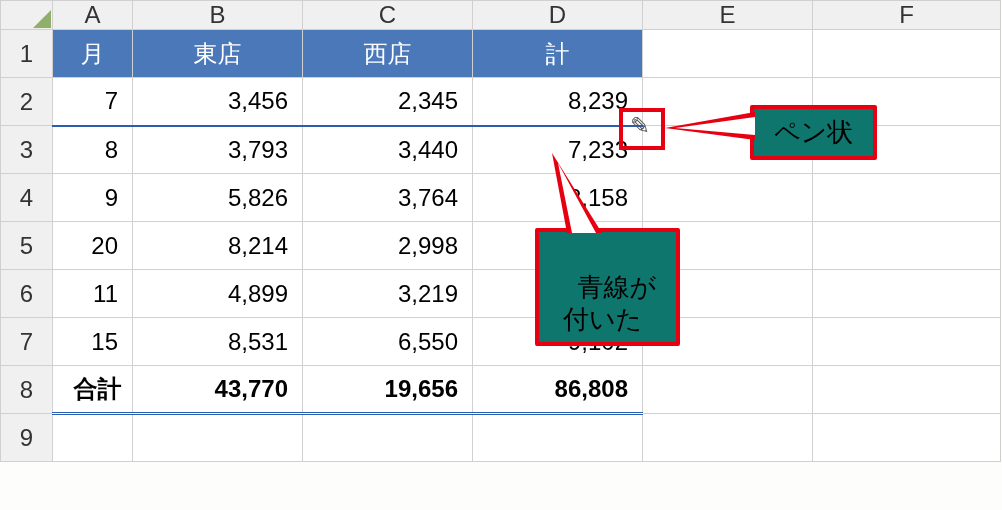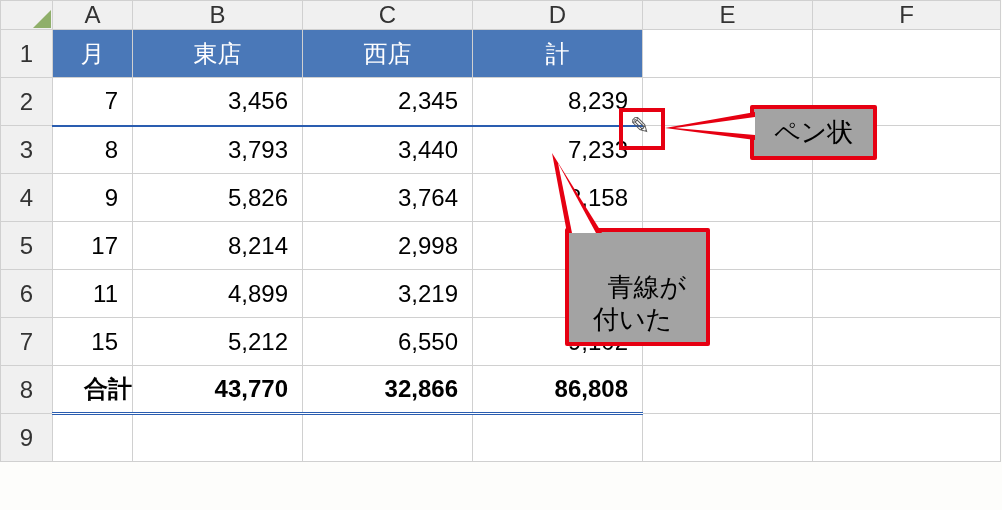--- a/index.html
+++ b/index.html
@@ -56,36 +56,36 @@
   .cF { width: 188px; }
 
   
   .tblhdr {
     background: #4a78b8 !important;
     color: #fff;
     text-align: center;
     font-size: 26px;
   }
   .right { text-align: right; padding-right: 14px; }
-  .left  { text-align: right;  padding-left: 10px; margin-left: 46px; }
+  .left  { text-align: center;  padding-left: 10px; margin-left: 46px; }
   .center{ text-align: center; }
   .bold  { font-weight: bold; }
 
   
   .blueline-bottom { border-bottom: 2px solid #2a5db0 !important; }
   
   .dbl-bottom { border-bottom: 3px double #2a5db0 !important; }
 
   
 
   
   .callout {
     position: absolute;
     border: 4px solid #e60012;
-    background: #a3a3a3;
+    background: #0f766e;
     font-size: 26px;
     padding: 6px 20px;
     border-radius: 2px;
   }
   #pen-box {
     position: absolute;
     border: 4px solid #e60012;
     width: 46px; height: 42px;
     background: transparent;
   }
@@ -151,53 +151,53 @@
     <td class="cA right">9</td>
     <td class="cB right">5,826</td>
     <td class="cC right">3,764</td>
     <td class="cD right">8,158</td>
     <td class="cE"></td>
     <td class="cF"></td>
   </tr>
 
   <tr>
     <td class="rowhdr">5</td>
-    <td class="cA right">17</td>
+    <td class="cA right">20</td>
     <td class="cB right">8,214</td>
     <td class="cC right">2,998</td>
     <td class="cD right">8,191</td>
     <td class="cE"></td>
     <td class="cF"></td>
   </tr>
 
   <tr>
     <td class="rowhdr">6</td>
     <td class="cA right">11</td>
     <td class="cB right">4,899</td>
     <td class="cC right">3,219</td>
     <td class="cD right">8,118</td>
     <td class="cE"></td>
     <td class="cF"></td>
   </tr>
 
   <tr>
     <td class="rowhdr">7</td>
     <td class="cA right">15</td>
-    <td class="cB right">5,212</td>
+    <td class="cB right">8,531</td>
     <td class="cC right">6,550</td>
     <td class="cD right">9,102</td>
     <td class="cE"></td>
     <td class="cF"></td>
   </tr>
 
   <tr>
     <td class="rowhdr">8</td>
     <td class="cA left bold dbl-bottom">合計</td>
     <td class="cB right bold dbl-bottom">43,770</td>
-    <td class="cC right bold dbl-bottom">32,866</td>
+    <td class="cC right bold dbl-bottom">19,656</td>
     <td class="cD right bold dbl-bottom">86,808</td>
     <td class="cE"></td>
     <td class="cF"></td>
   </tr>
 
   <tr>
     <td class="rowhdr">9</td>
     <td class="cA"></td>
     <td class="cB"></td>
     <td class="cC"></td>
@@ -212,20 +212,20 @@
 <span id="pen-icon" style="left:630px; top:112px;">✎</span>
 
 <div class="callout" id="co-pen" style="left:750px; top:105px;">
   <span>ペン状</span>
 </div>
 <svg class="tail" style="left:665px; top:110px;" width="90" height="40">
   <polygon points="0,18 90,2 90,30" fill="#e60012"></polygon>
   <polygon points="10,18 90,7 90,25" fill="#fff"></polygon>
 </svg>
 
-<div class="callout" id="co-blue" style="left:565px; top:228px; line-height:1.25; white-space:pre;padding-left:24px;">
+<div class="callout" id="co-blue" style="left:535px; top:228px; line-height:1.25; white-space:pre;padding-left:24px;">
   <span>青線が
 付いた</span>
 </div>
 <svg class="tail" style="left:552px; top:153px;" width="70" height="80">
   <polygon points="0,0 50,80 15,80" fill="#e60012"></polygon>
   <polygon points="6,10 44,80 20,80" fill="#fff"></polygon>
 </svg>
 
 </body></html>

